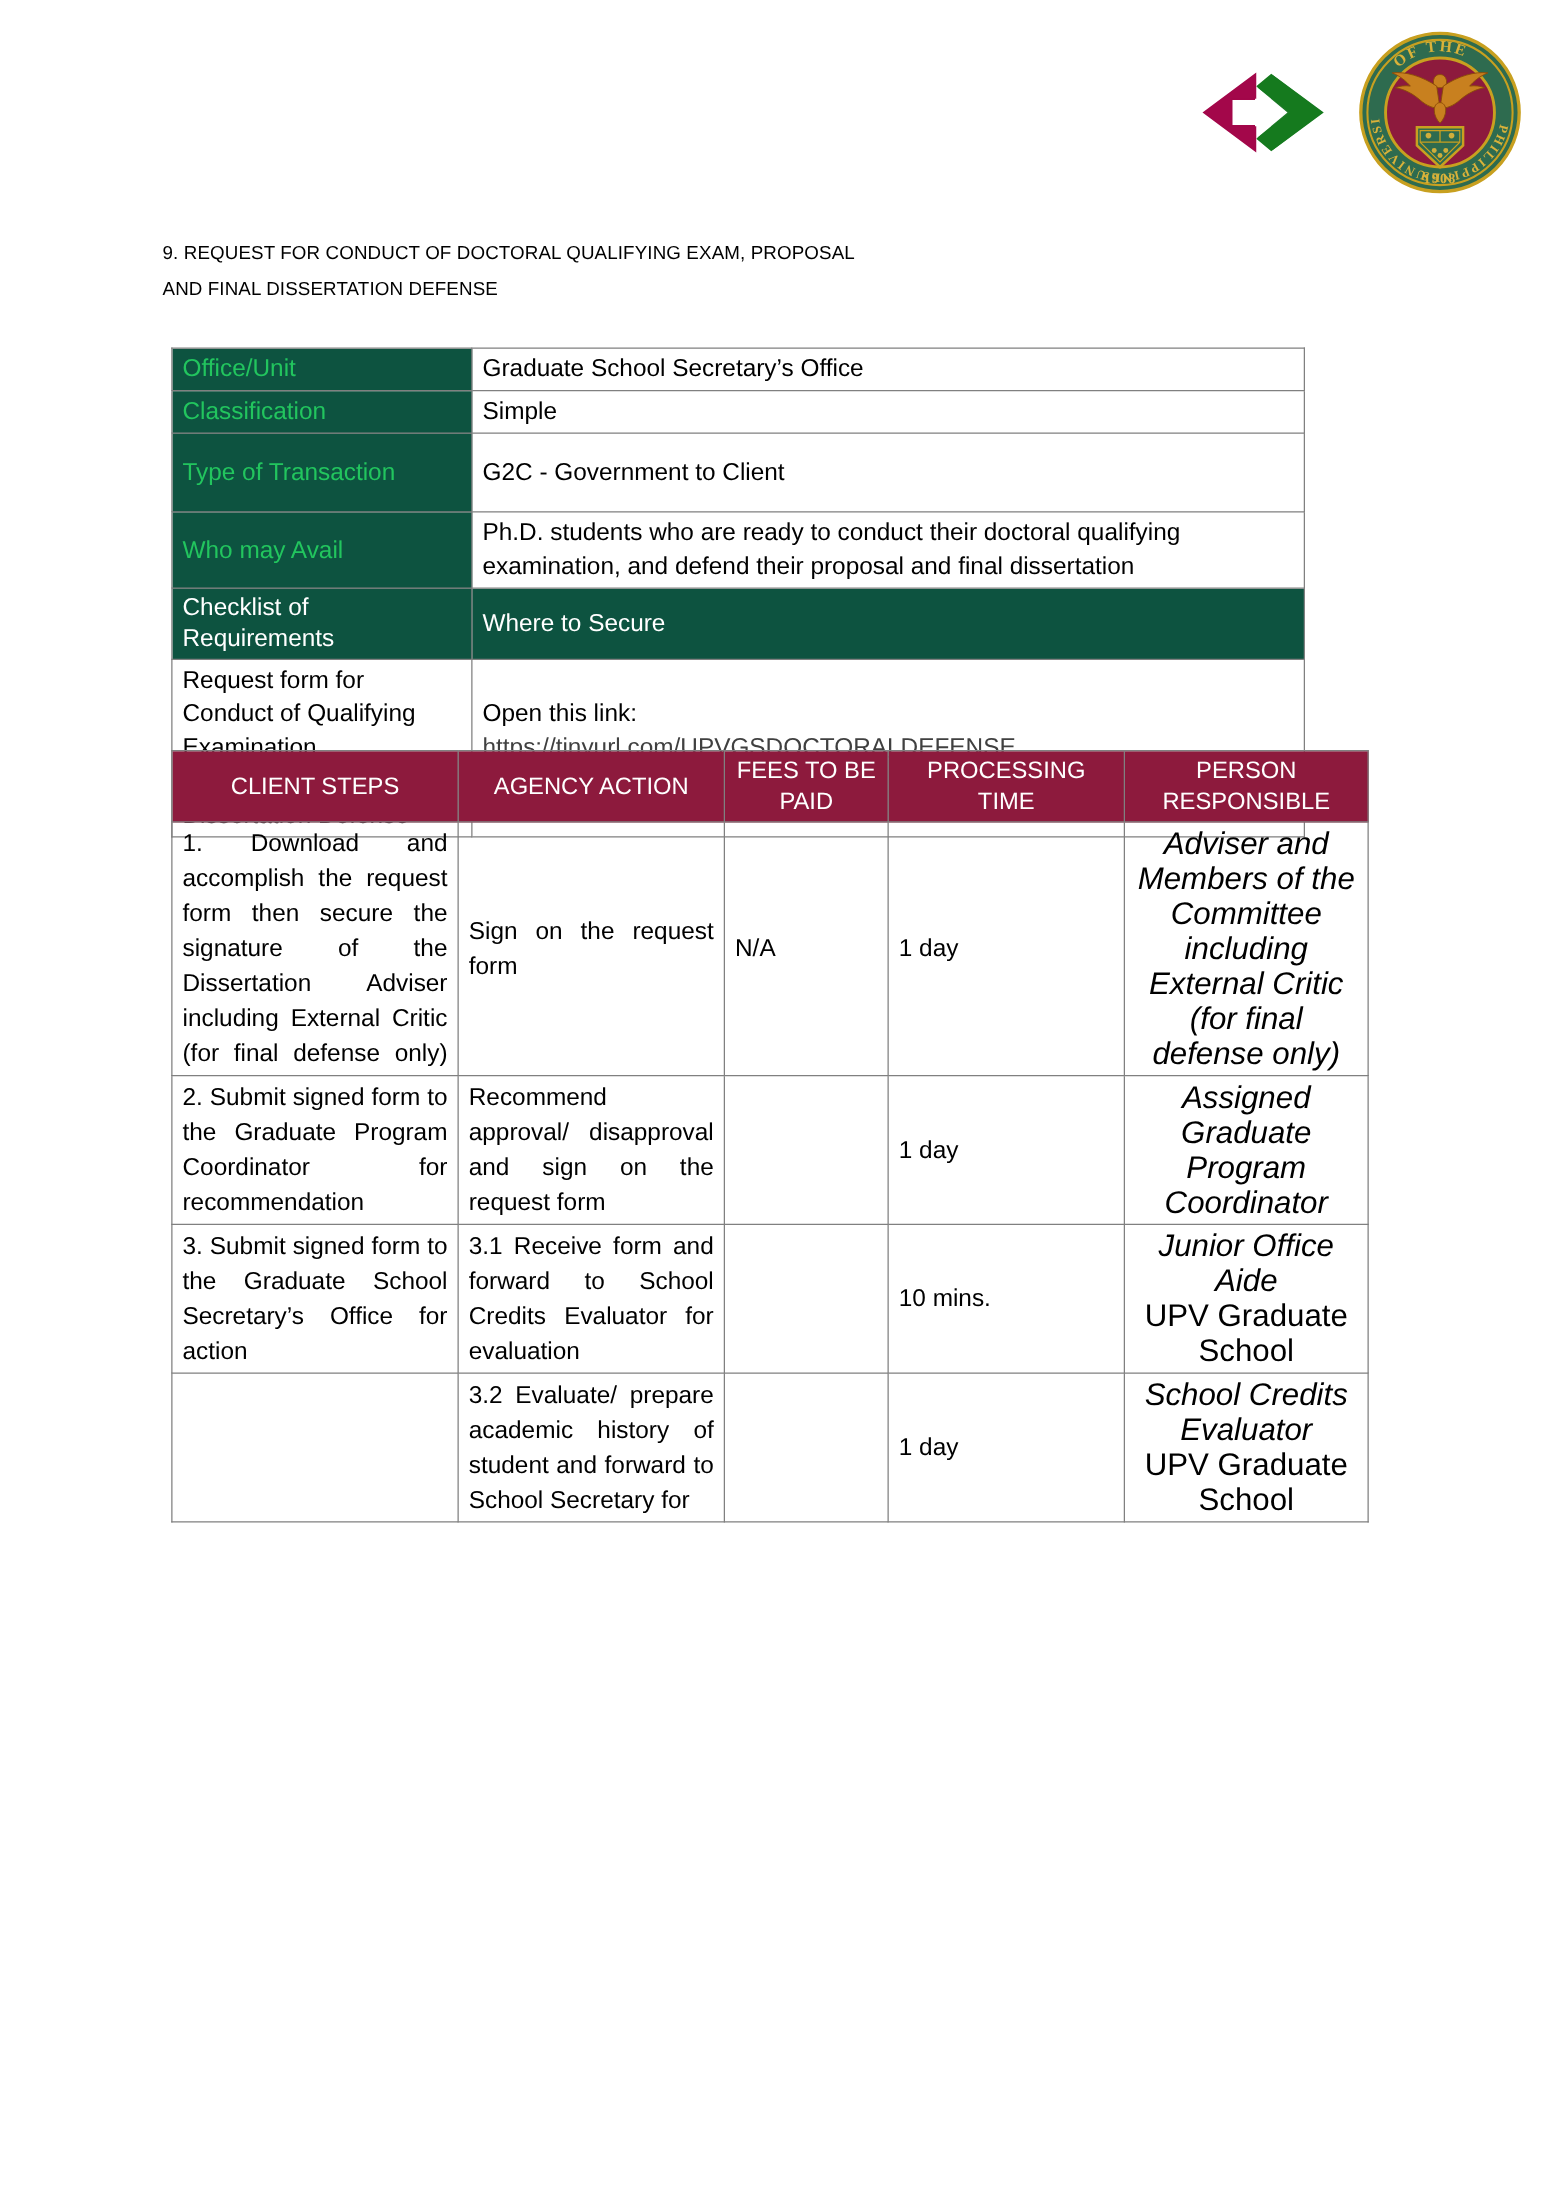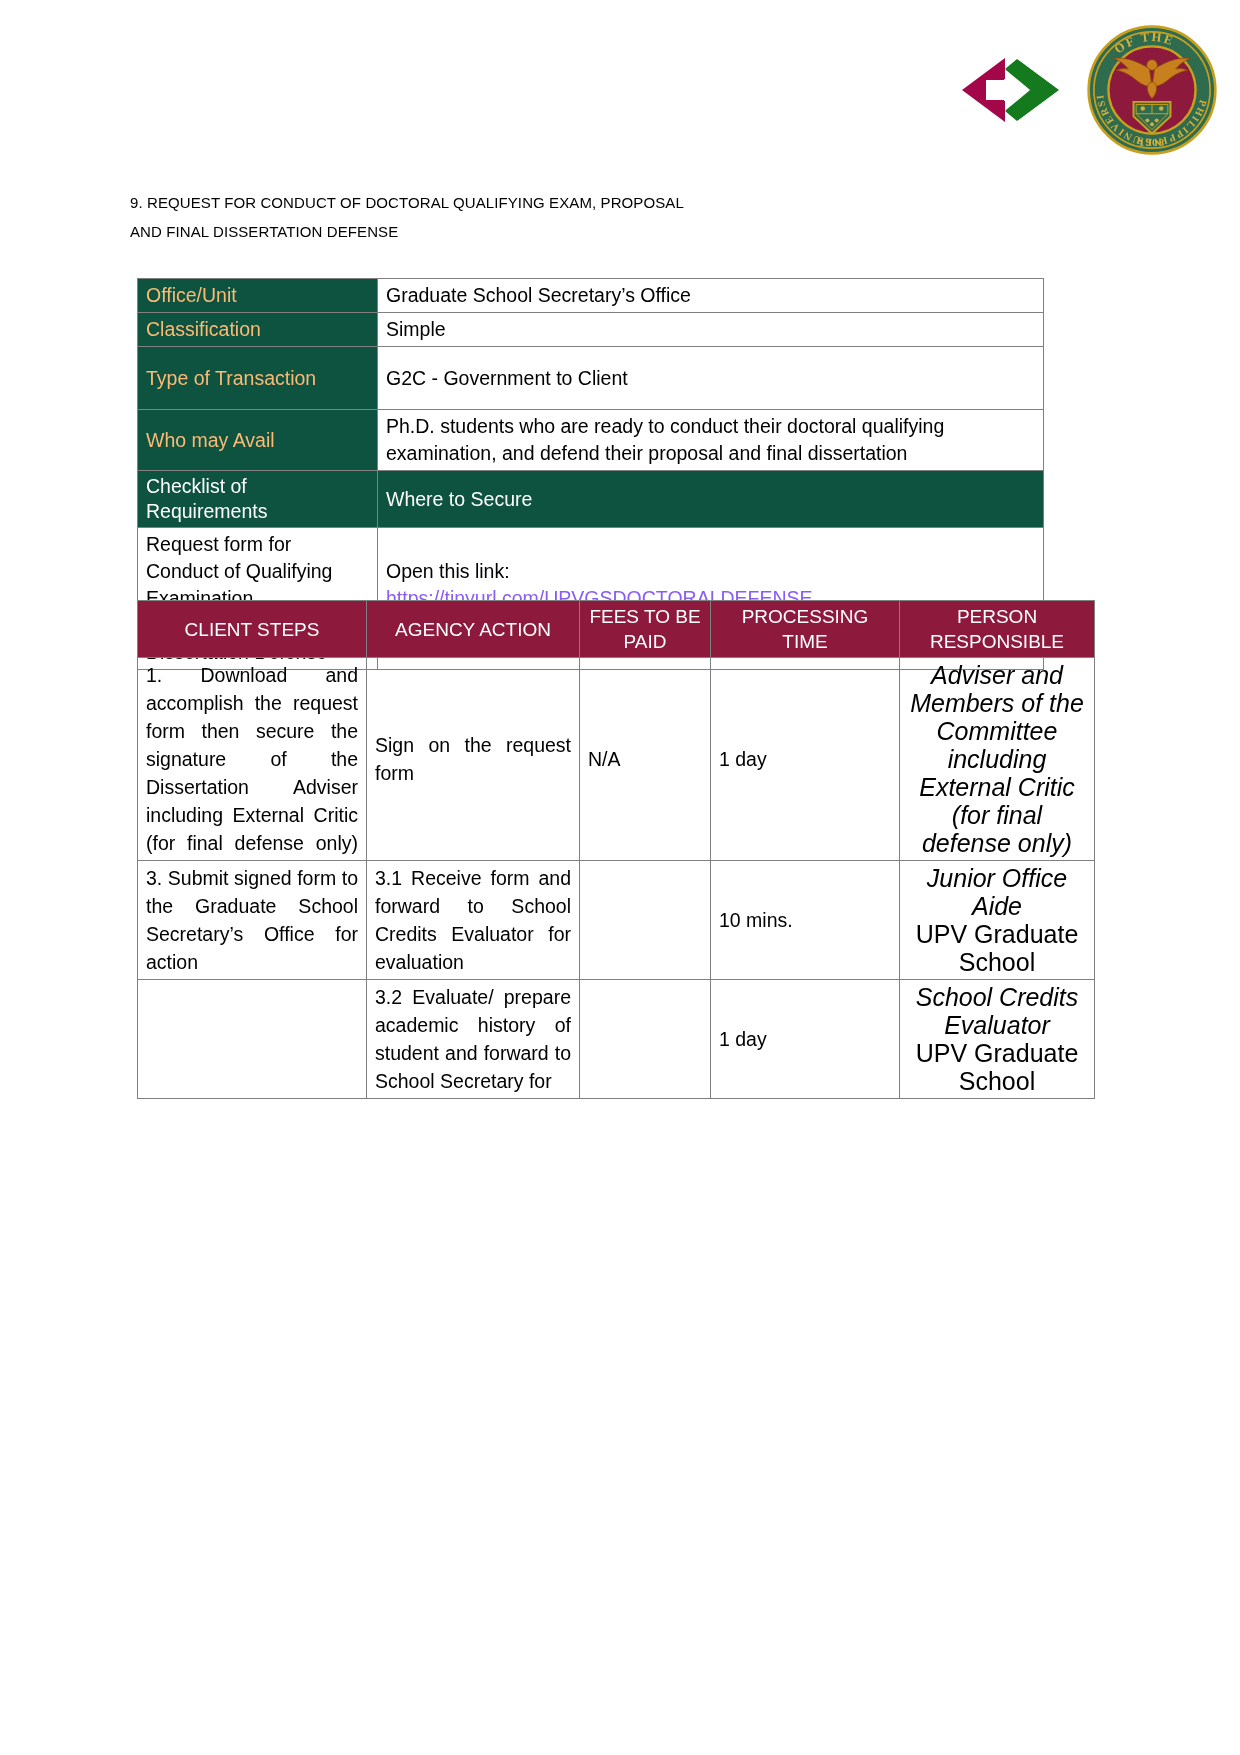--- a/index.html
+++ b/index.html
@@ -60,21 +60,21 @@
 
   .tbl td, .tbl th {
     border: 1px solid #808080;
     padding: 3px 8px;
     vertical-align: middle;
     font-weight: 400;
   }
 
   .lbl {
     background: #0d5340;
-    color: #fdba74;
+    color: #22c55e;
     font-weight: bold;
     font-size: 19.5px;
     line-height: 25px;
     vertical-align: middle;
     padding: 4px 8px;
     margin-left: 32px;
   }
   .lbl-mid { vertical-align: middle; }
   .val {
     background: #ffffff;
@@ -89,21 +89,21 @@
     background: #0d5340;
     color: #ffffff;
     font-weight: bold;
     font-size: 19.5px;
     line-height: 25px;
     text-align: left;
     padding: 4px 8px;
   }
 
   .link {
-    color: #8b5cf6;
+    color: #404040;
     text-decoration: underline;
     word-break: break-all;
   }
 
   
   .mhead {
     background: #8d1a3d;
     color: #ffffff;
     font-weight: bold;
     text-align: center;
@@ -264,20 +264,27 @@
     <tbody>
 
       <tr>
         <td class="cell-just">1. Download and accomplish the request form then secure the signature of the Dissertation Adviser including External Critic (for final defense only)</td>
         <td class="cell-just last-left" style="vertical-align:middle;">Sign on the request form</td>
         <td class="cell-plain">N/A</td>
         <td class="cell-plain">1 day</td>
         <td class="cell-center-italic">Adviser and Members of the Committee including External Critic (for final defense only)</td>
       </tr>
 
+      <tr>
+        <td class="cell-just">2. Submit signed form to the Graduate Program Coordinator for recommendation</td>
+        <td class="cell-just last-left">Recommend approval/ disapproval and sign on the request form</td>
+        <td class="cell-plain cell-empty"></td>
+        <td class="cell-plain">1 day</td>
+        <td class="cell-center-italic">Assigned Graduate Program Coordinator</td>
+      </tr>
 
       <tr>
         <td class="cell-just">3. Submit signed form to the Graduate School Secretary’s Office for action</td>
         <td class="cell-just last-left">3.1 Receive form and forward to School Credits Evaluator for evaluation</td>
         <td class="cell-plain cell-empty"></td>
         <td class="cell-plain">10 mins.</td>
         <td class="cell-center-italic">
           <span>Junior Office Aide</span>
           <br><span class="plain">UPV Graduate School</span>
         </td>

